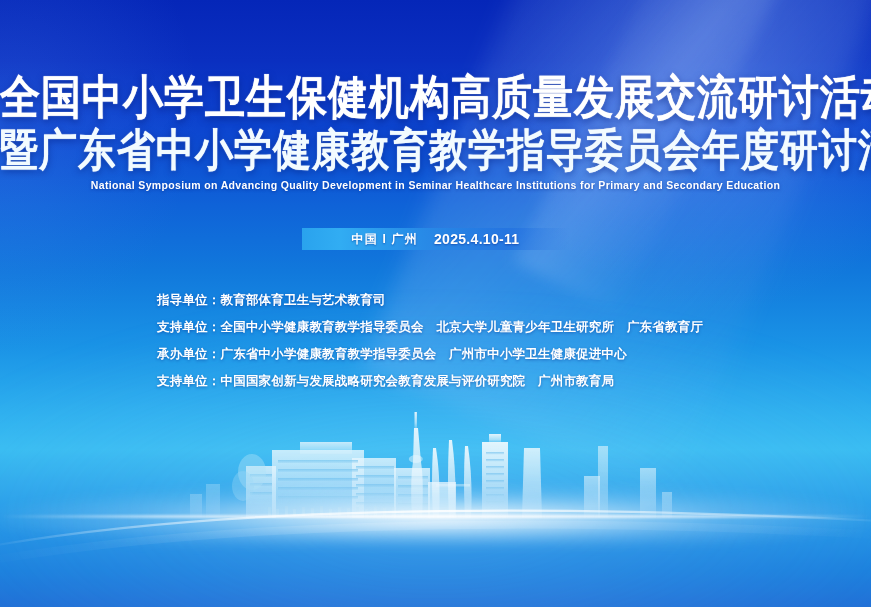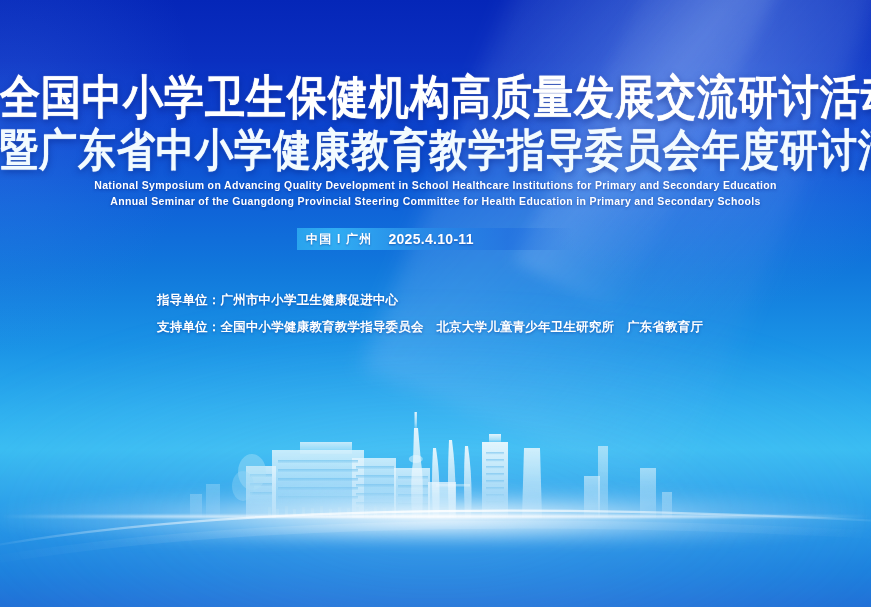--- a/index.html
+++ b/index.html
@@ -183,22 +183,22 @@
     width: 268px;
     height: 22px;
     background: linear-gradient(90deg,
       rgba(45,170,240,0.88) 0%,
       rgba(52,178,245,0.92) 14%,
       rgba(40,140,232,0.85) 46%,
       rgba(28,108,224,0.55) 76%,
       rgba(22,92,216,0.0) 100%);
     display: flex;
     align-items: center;
+    justify-content: center;
     gap: 16px;
-    padding-left: 9px;
   }
   .badge-text {
     font-family: "Liberation Sans", "DejaVu Sans", sans-serif;
     font-size: 12px;
     font-weight: 700;
     color: #ffffff;
     letter-spacing: 1.2px;
     white-space: nowrap;
     text-shadow: 0 1px 2px rgba(5,30,130,0.45);
   }
@@ -378,30 +378,31 @@
   </svg>
 
   <div class="content">
 
     <div class="title-block">
       <div class="title-line title-line-1">全国中小学卫生保健机构高质量发展交流研讨活动</div>
       <div class="title-line title-line-2">暨广东省中小学健康教育教学指导委员会年度研讨活动</div>
     </div>
 
     <div class="subtitle-block">
-      <div class="subtitle-line">National Symposium on Advancing Quality Development in School Healthcare Institutions for Primary and Secondary Education</div>
-      <div class="subtitle-line">Annual Seminar of the Guangdong Provincial Steering Committee for Health Education in Primary and Secondary Schools</div>
+      <div class="subtitle-line">National Symposium on Advancing Quality Development in Seminar Healthcare Institutions for Primary and Secondary Education</div>
     </div>
 
     <div class="badge-wrap">
       <div class="badge">
         <span class="badge-text">中国 I 广州</span>
         <span class="badge-text badge-date">2025.4.10-11</span>
       </div>
     </div>
 
     <div class="org-block">
-      <span class="org-row">指导单位：广州市中小学卫生健康促进中心</span>
+      <span class="org-row">指导单位：教育部体育卫生与艺术教育司</span>
       <span class="org-row">支持单位：全国中小学健康教育教学指导委员会　北京大学儿童青少年卫生研究所　广东省教育厅</span>
+      <span class="org-row">承办单位：广东省中小学健康教育教学指导委员会　广州市中小学卫生健康促进中心</span>
+      <span class="org-row">支持单位：中国国家创新与发展战略研究会教育发展与评价研究院　广州市教育局</span>
     </div>
 
   </div>
 </div>
 
 </body></html>

